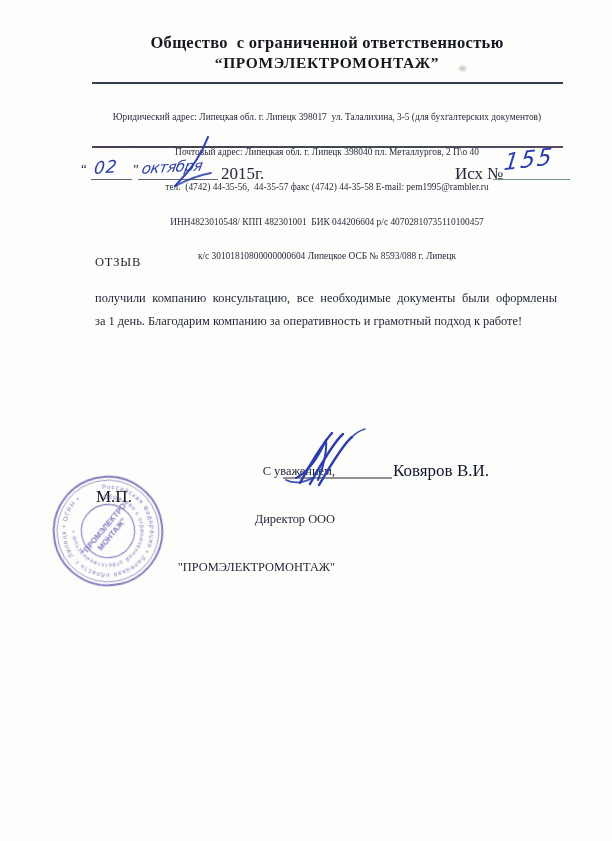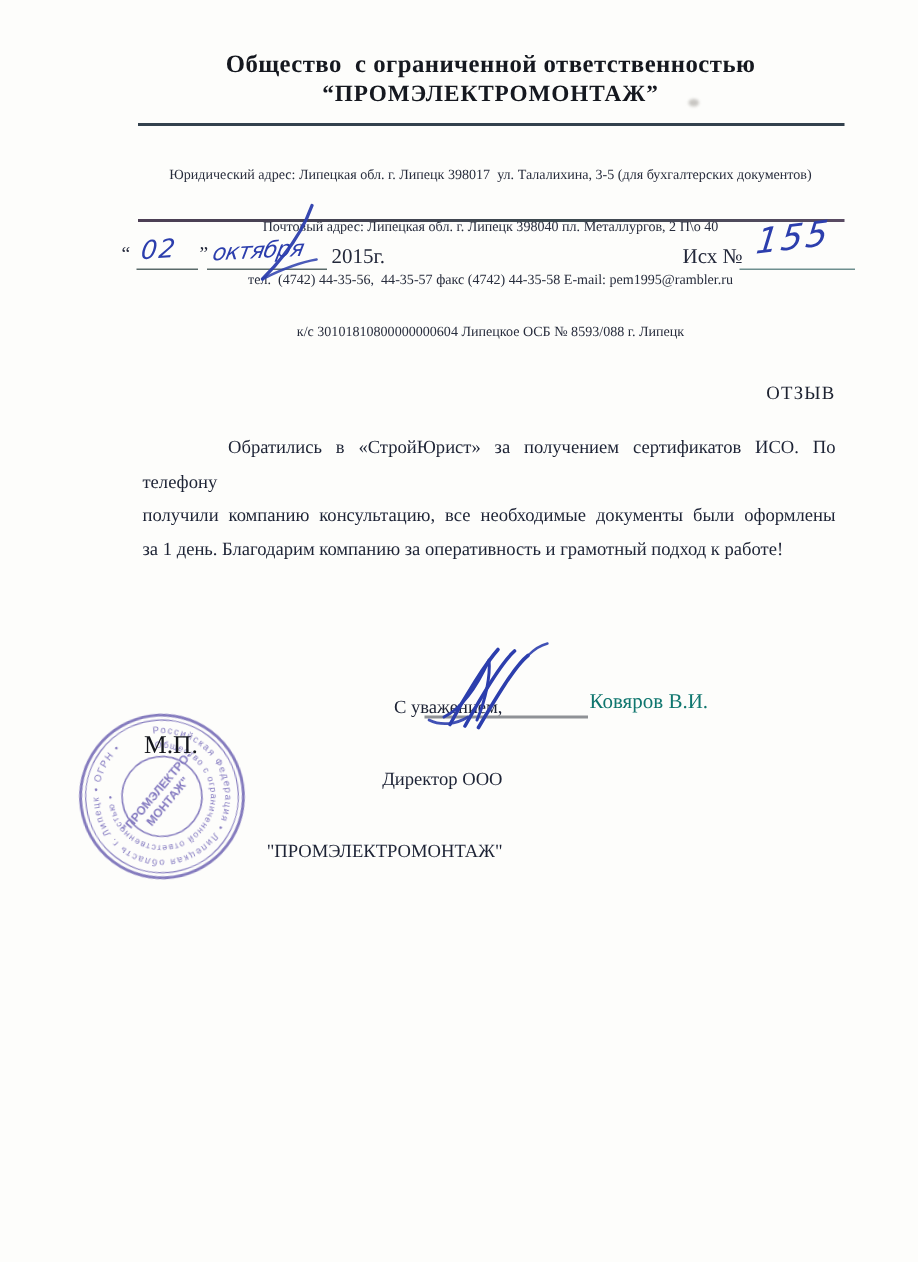--- a/index.html
+++ b/index.html
@@ -14,44 +14,44 @@
   
   .title1{left:70px;top:33px;width:514px;font-size:16.5px;font-weight:bold;color:#15181f;letter-spacing:.3px;}
   .title2{left:70px;top:54px;width:514px;font-size:15.5px;font-weight:bold;color:#15181f;letter-spacing:.6px;}
   .rule{height:2px;background:#33414d;}
   .rule-top{left:92px;top:82px;width:471px;}
   .rule-bottom{left:92px;top:146px;width:471px;background:linear-gradient(90deg,#4d3f55,#3d4a50 60%,#5a4b63);}
   .addr{left:60px;top:89px;width:534px;font-size:9.4px;line-height:11.6px;color:#272c3c;}
   .addr div{white-space:pre-wrap;}
   .smudge{left:459px;top:66px;width:7px;height:5px;background:#c8c6c2;border-radius:50%;filter:blur(1px);}
   
-  .printed{font-size:14px;color:#23283a;}
+  .printed{font-size:17px;color:#23283a;}
   .q{font-size:13px;color:#23283a;}
   .hw{color:#2c3ead;font-style:italic;font-family:"DejaVu Sans",sans-serif;}
   .hw-day{left:94px;top:157px;font-size:17px;transform:rotate(-4deg) skewX(-10deg);letter-spacing:1px;}
   .hw-month{left:142px;top:158px;font-size:15px;transform:rotate(-3deg) skewX(-14deg);letter-spacing:-.5px;}
   .hw-num{left:504px;top:146px;font-size:23px;transform:rotate(-7deg) skewX(-14deg);letter-spacing:2px;}
   .uline{height:1.2px;background:#5a6a6a;}
   .ul-day{left:91px;top:179px;width:41px;}
   .ul-month{left:138px;top:179px;width:80px;}
   .ul-num{left:493px;top:179px;width:77px;background:#6e8f8f;}
   .oq{left:81px;top:161px;}
   .cq{left:133px;top:161px;}
   .year{left:221px;top:164px;}
   .outlbl{left:455px;top:164px;}
   
-  .heading{left:95px;top:255px;width:462px;text-align:right;font-size:12.5px;letter-spacing:.8px;color:#1d2230;}
+  .heading{left:95px;top:255px;width:462px;text-align:left;font-size:12.5px;letter-spacing:.8px;color:#1d2230;}
   .para{left:95px;top:287px;width:462px;font-size:12.4px;line-height:22.6px;color:#1d2335;}
   .pline{text-align:justify;text-align-last:justify;}
   .pline.first{text-indent:57px;}
   .pline.last{text-align:left;text-align-last:left;}
   
   .sig-block{left:95px;top:431px;width:240px;font-size:12.4px;line-height:16px;color:#1d2335;white-space:pre-wrap;text-align:right;}
   .sig-line{left:283px;top:477px;width:109px;height:1.6px;background:#8f9296;}
-  .sig-name{left:393px;top:461px;font-size:14px;color:#0f766e;}
+  .sig-name{left:393px;top:461px;font-size:17px;color:#0f172a;}
   .mp{left:96px;top:487px;font-size:17px;color:#14161c;z-index:5;}
   
   .ink{stroke:#2c3ead;fill:none;stroke-linecap:round;stroke-linejoin:round;}
   .sig-svg{left:266px;top:428px;z-index:4;}
   .flourish-svg{left:135px;top:133px;z-index:4;}
   
   .stamp{left:45px;top:468px;width:126px;height:126px;transform:rotate(-8deg);opacity:.86;filter:blur(.25px);z-index:2;}
   .stamp text{fill:#6f63b6;font-family:"Liberation Sans","DejaVu Sans",sans-serif;}
   .stamp .ring{stroke:#7166b4;fill:none;}
 </style>
@@ -62,20 +62,21 @@
 
   <div class="abs centered title2">“ПРОМЭЛЕКТРОМОНТАЖ”</div>
   <div class="abs centered title1">Общество  с ограниченной ответственностью</div>
   <div class="abs smudge"></div>
   <div class="abs rule rule-top"></div>
 
   <div class="abs centered addr">
     <div>Юридический адрес: Липецкая обл. г. Липецк 398017  ул. Талалихина, 3-5 (для бухгалтерских документов)</div>
     <div>Почтовый адрес: Липецкая обл. г. Липецк 398040 пл. Металлургов, 2 П\о 40</div>
     <div>тел.  (4742) 44-35-56,  44-35-57 факс (4742) 44-35-58 E-mail: pem1995@rambler.ru</div>
+    <div>ИНН4823010548/ КПП 482301001  БИК 044206604 р/с 40702810735110100457</div>
     <div>к/с 30101810800000000604 Липецкое ОСБ № 8593/088 г. Липецк</div>
   </div>
   <div class="abs rule rule-bottom"></div>
 
   <span class="abs q oq">“</span>
   <span class="abs hw hw-day">02</span>
   <div class="abs uline ul-day"></div>
   <span class="abs q cq">”</span>
   <span class="abs hw hw-month">октября</span>
   <div class="abs uline ul-month"></div>
@@ -83,21 +84,20 @@
     <path class="ink" stroke-width="2.2" d="M73,4 C68,18 57,36 40,53" opacity=".95"></path>
     <path class="ink" stroke-width="1.8" d="M40,53 C52,47 64,42 76,40" opacity=".85"></path>
   </svg>
   <span class="abs printed year">2015г.</span>
   <span class="abs printed outlbl">Исх №</span>
   <span class="abs hw hw-num">155</span>
   <div class="abs uline ul-num"></div>
 
   <div class="abs heading">ОТЗЫВ</div>
   <div class="abs para">
-    <div class="pline first">Обратились в «СтройЮрист» за получением сертификатов ИСО. По телефону</div>
     <div class="pline">получили компанию консультацию, все необходимые документы были оформлены</div>
     <div class="pline last">за 1 день. Благодарим компанию за оперативность и грамотный подход к работе!</div>
   </div>
 
   <div class="abs sig-block">
     <div>С уважением,</div>
     <div>Директор ООО</div>
     <div>"ПРОМЭЛЕКТРОМОНТАЖ"</div>
   </div>
   <div class="abs sig-line"></div>

